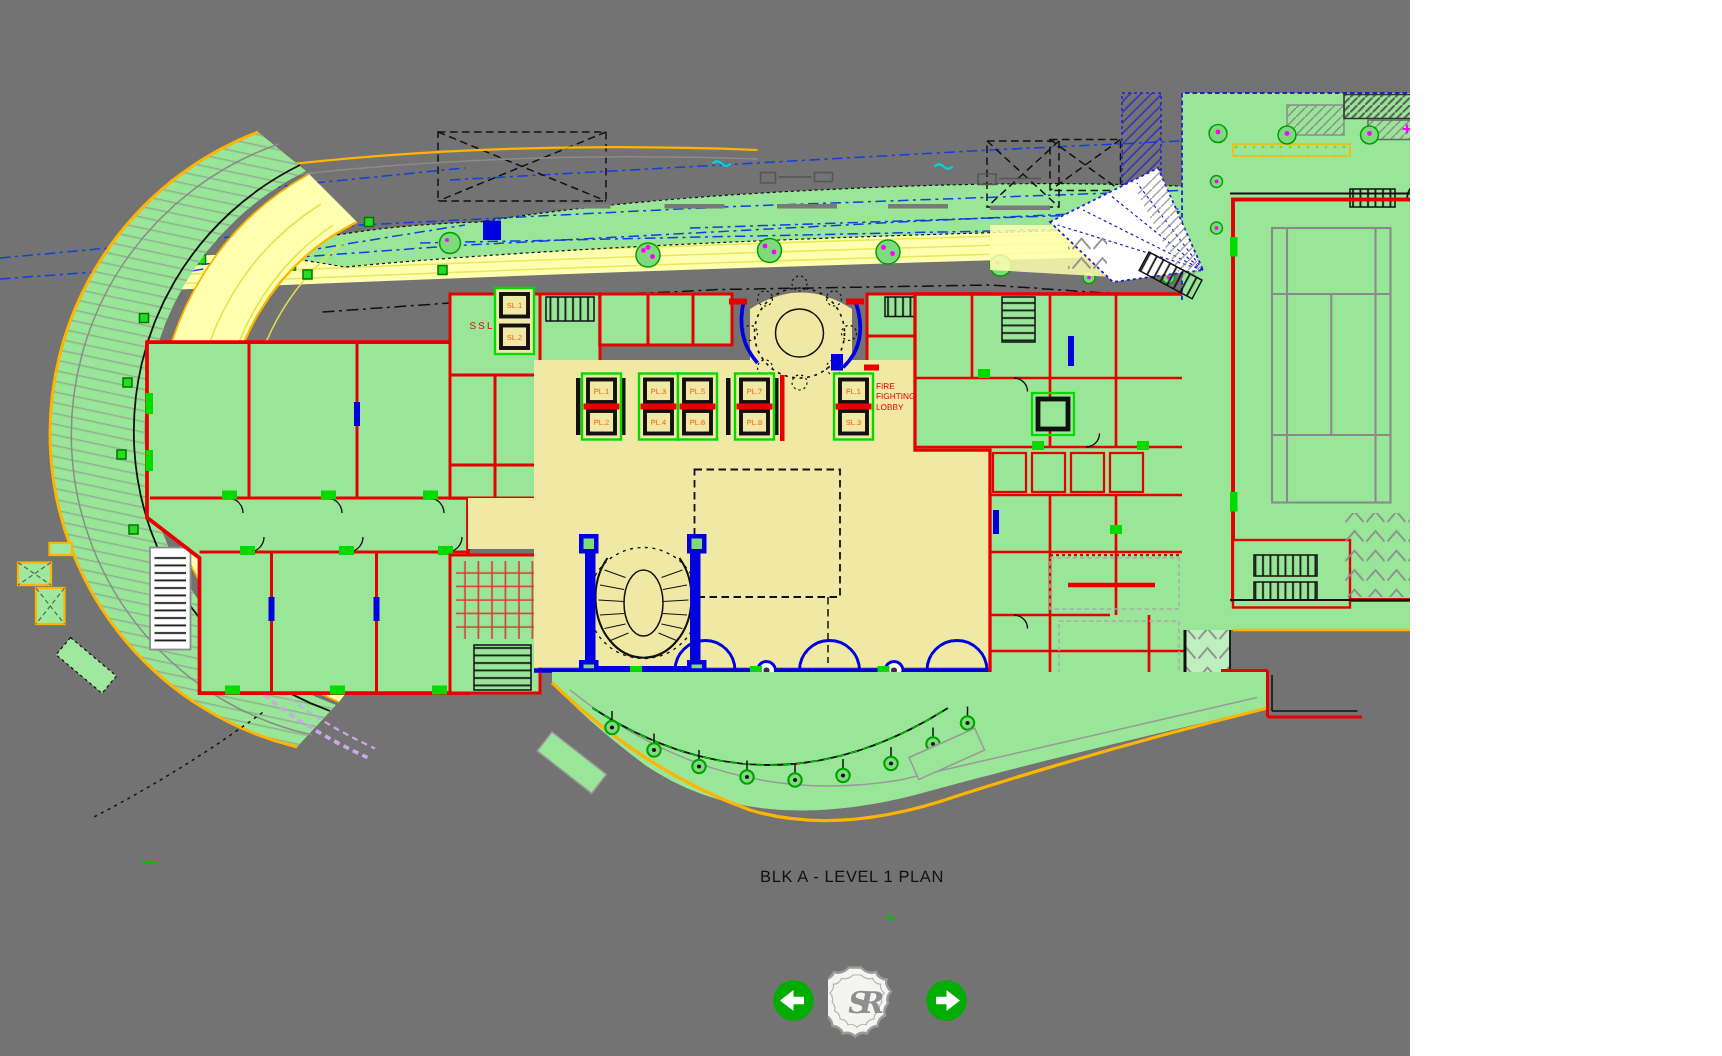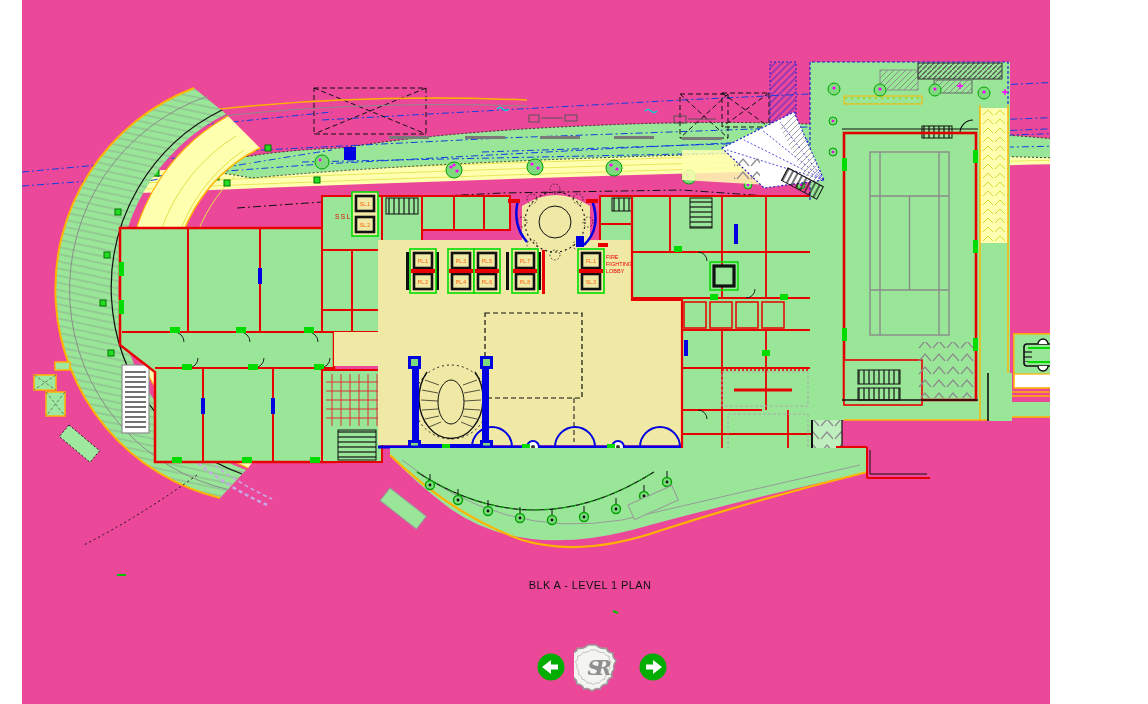--- a/index.html
+++ b/index.html
@@ -1,17 +1,17 @@
 <!DOCTYPE html>
 <html><head>
 <meta charset="utf-8">
 <style>
   html,body{margin:0;padding:0;background:#ffffff;}
-  .stage{position:relative;width:1028px;height:704px;background:#ec4899;overflow:hidden;
-         font-family:"Liberation Sans",sans-serif;margin-left:22px;}
+  .stage{position:relative;width:940px;height:704px;background:#737373;overflow:hidden;
+         font-family:"Liberation Sans",sans-serif;}
   .plan-svg{position:absolute;left:0;top:0;}
   .caption{position:absolute;left:428px;top:579px;width:280px;text-align:center;
            font-size:11px;color:#111;letter-spacing:.4px;}
   .navbar{position:absolute;left:505px;top:640px;width:150px;height:56px;}
   .nav-btn{position:absolute;width:28px;height:28px;padding:0;border:none;background:transparent;cursor:pointer;}
   .nav-btn svg{display:block;}
   #prevBtn{left:10px;top:13px;}
   #nextBtn{left:112px;top:13px;}
   .logo{position:absolute;left:47px;top:3px;width:44px;height:50px;}
 </style>

